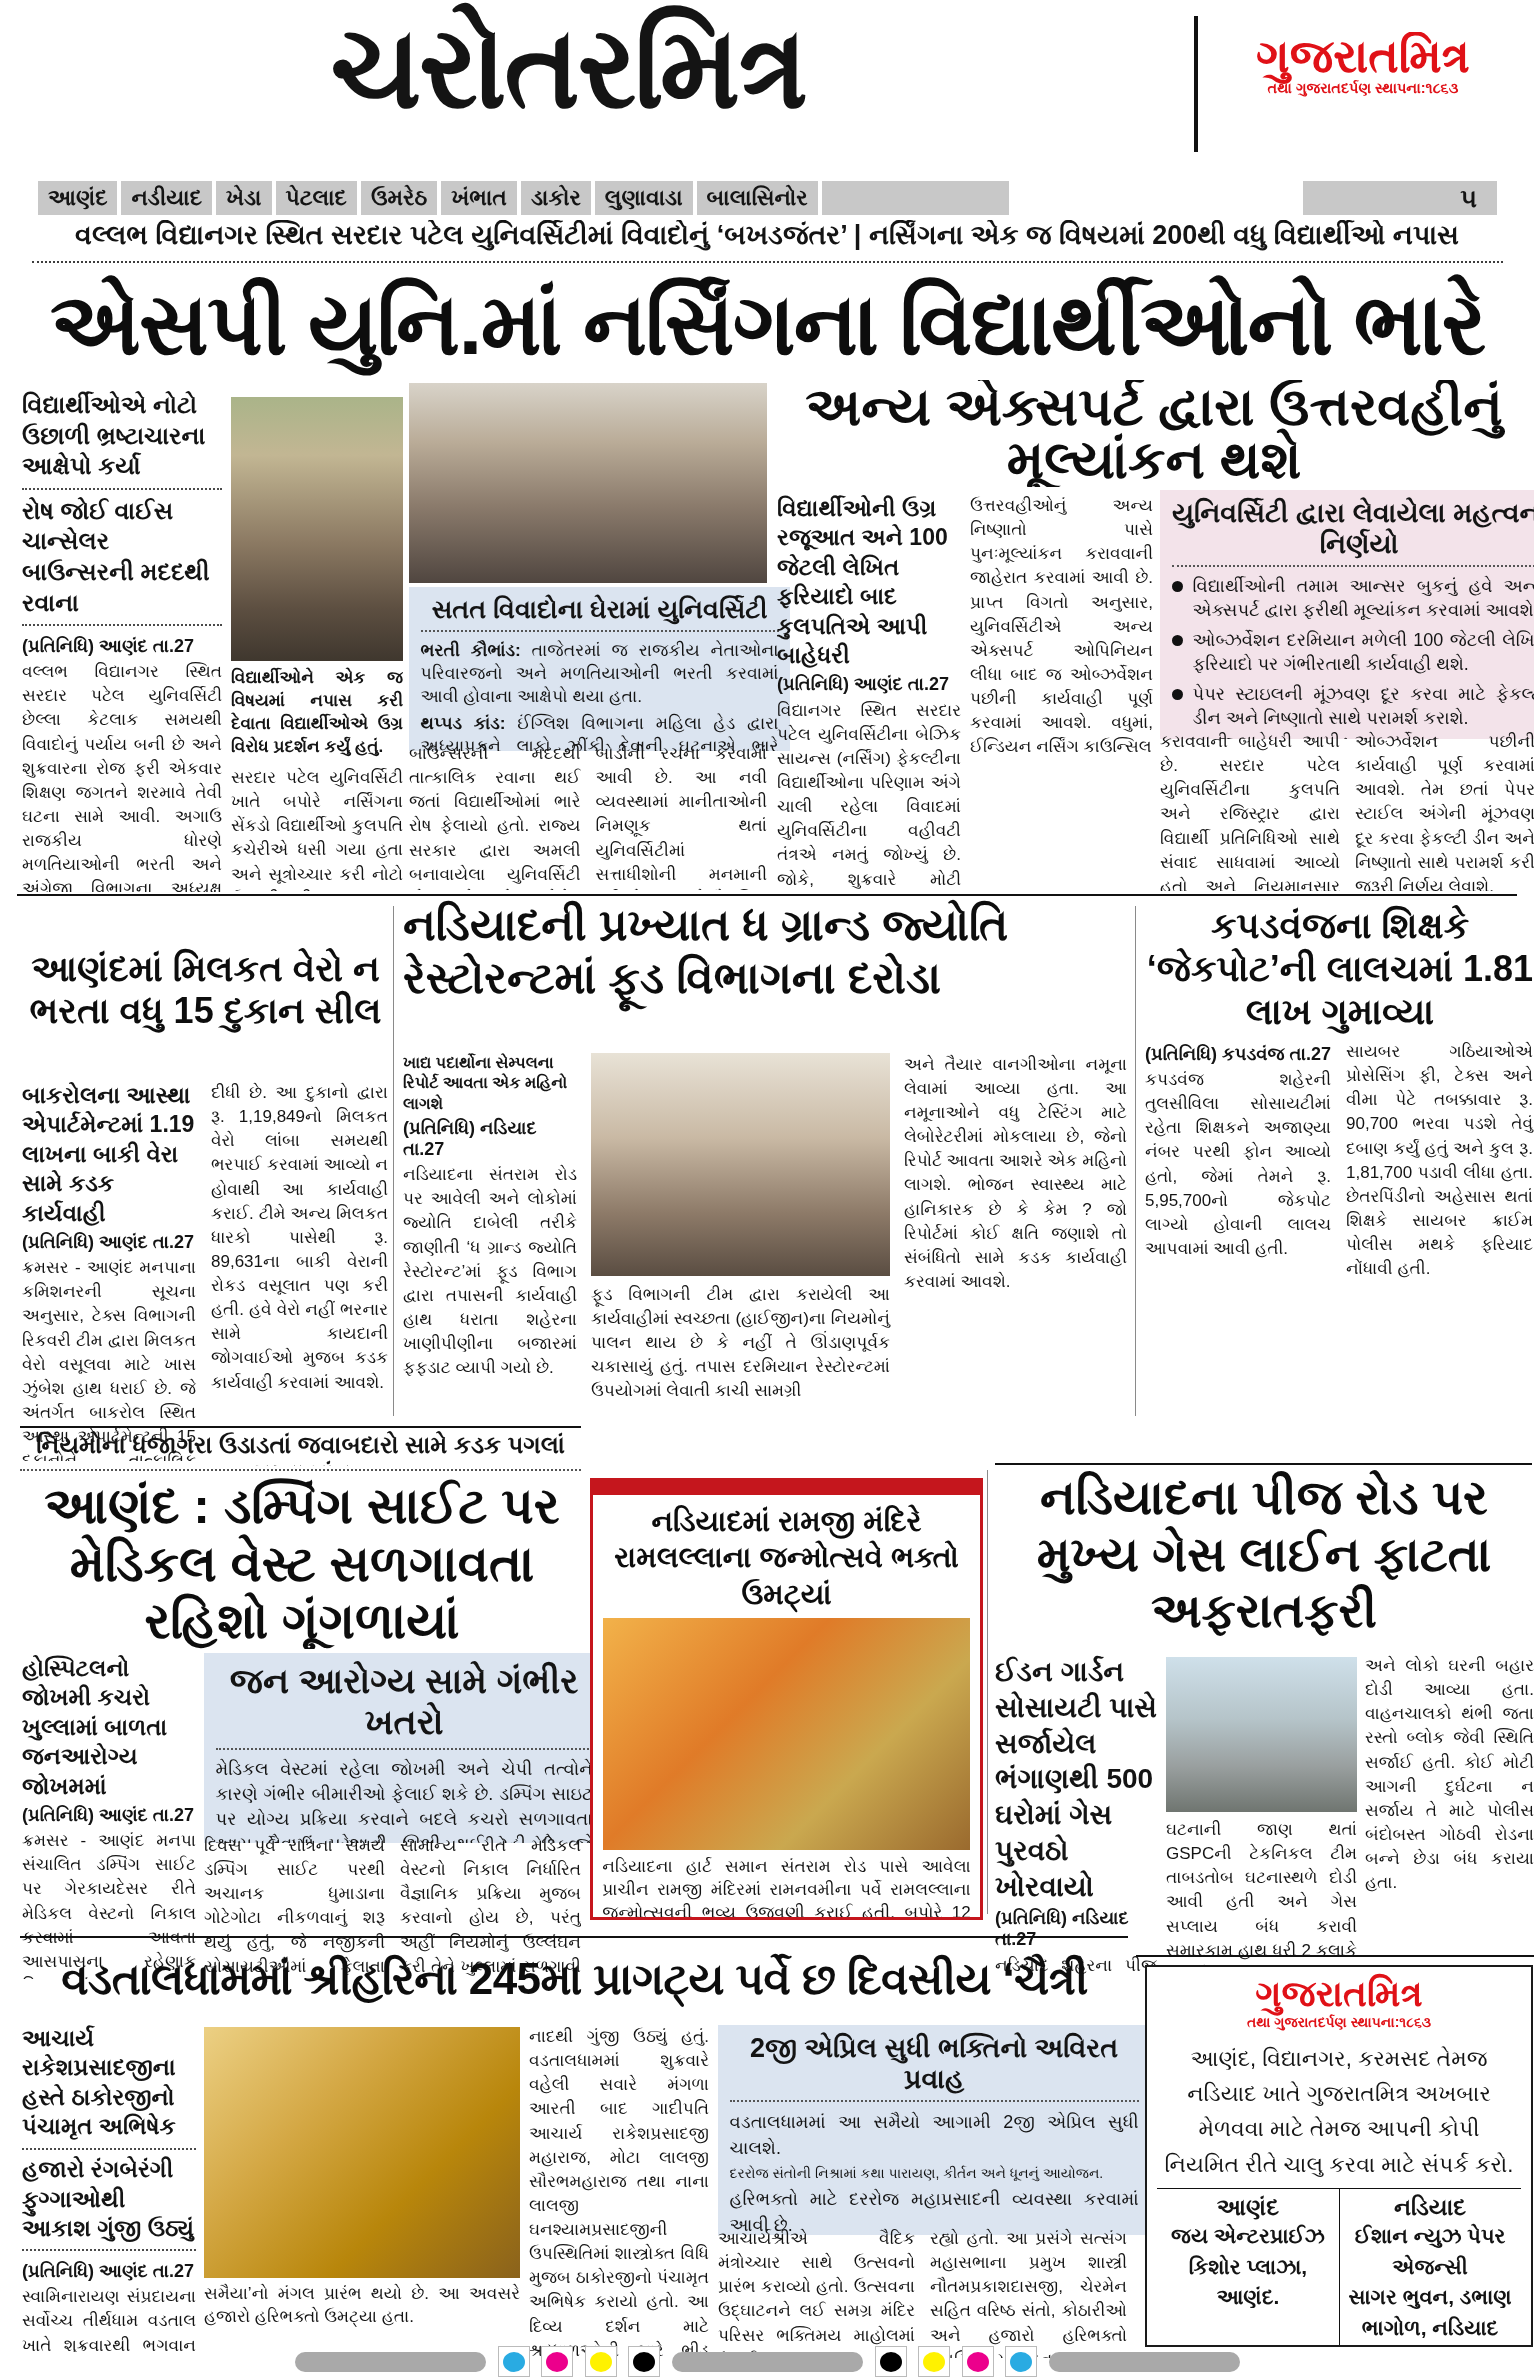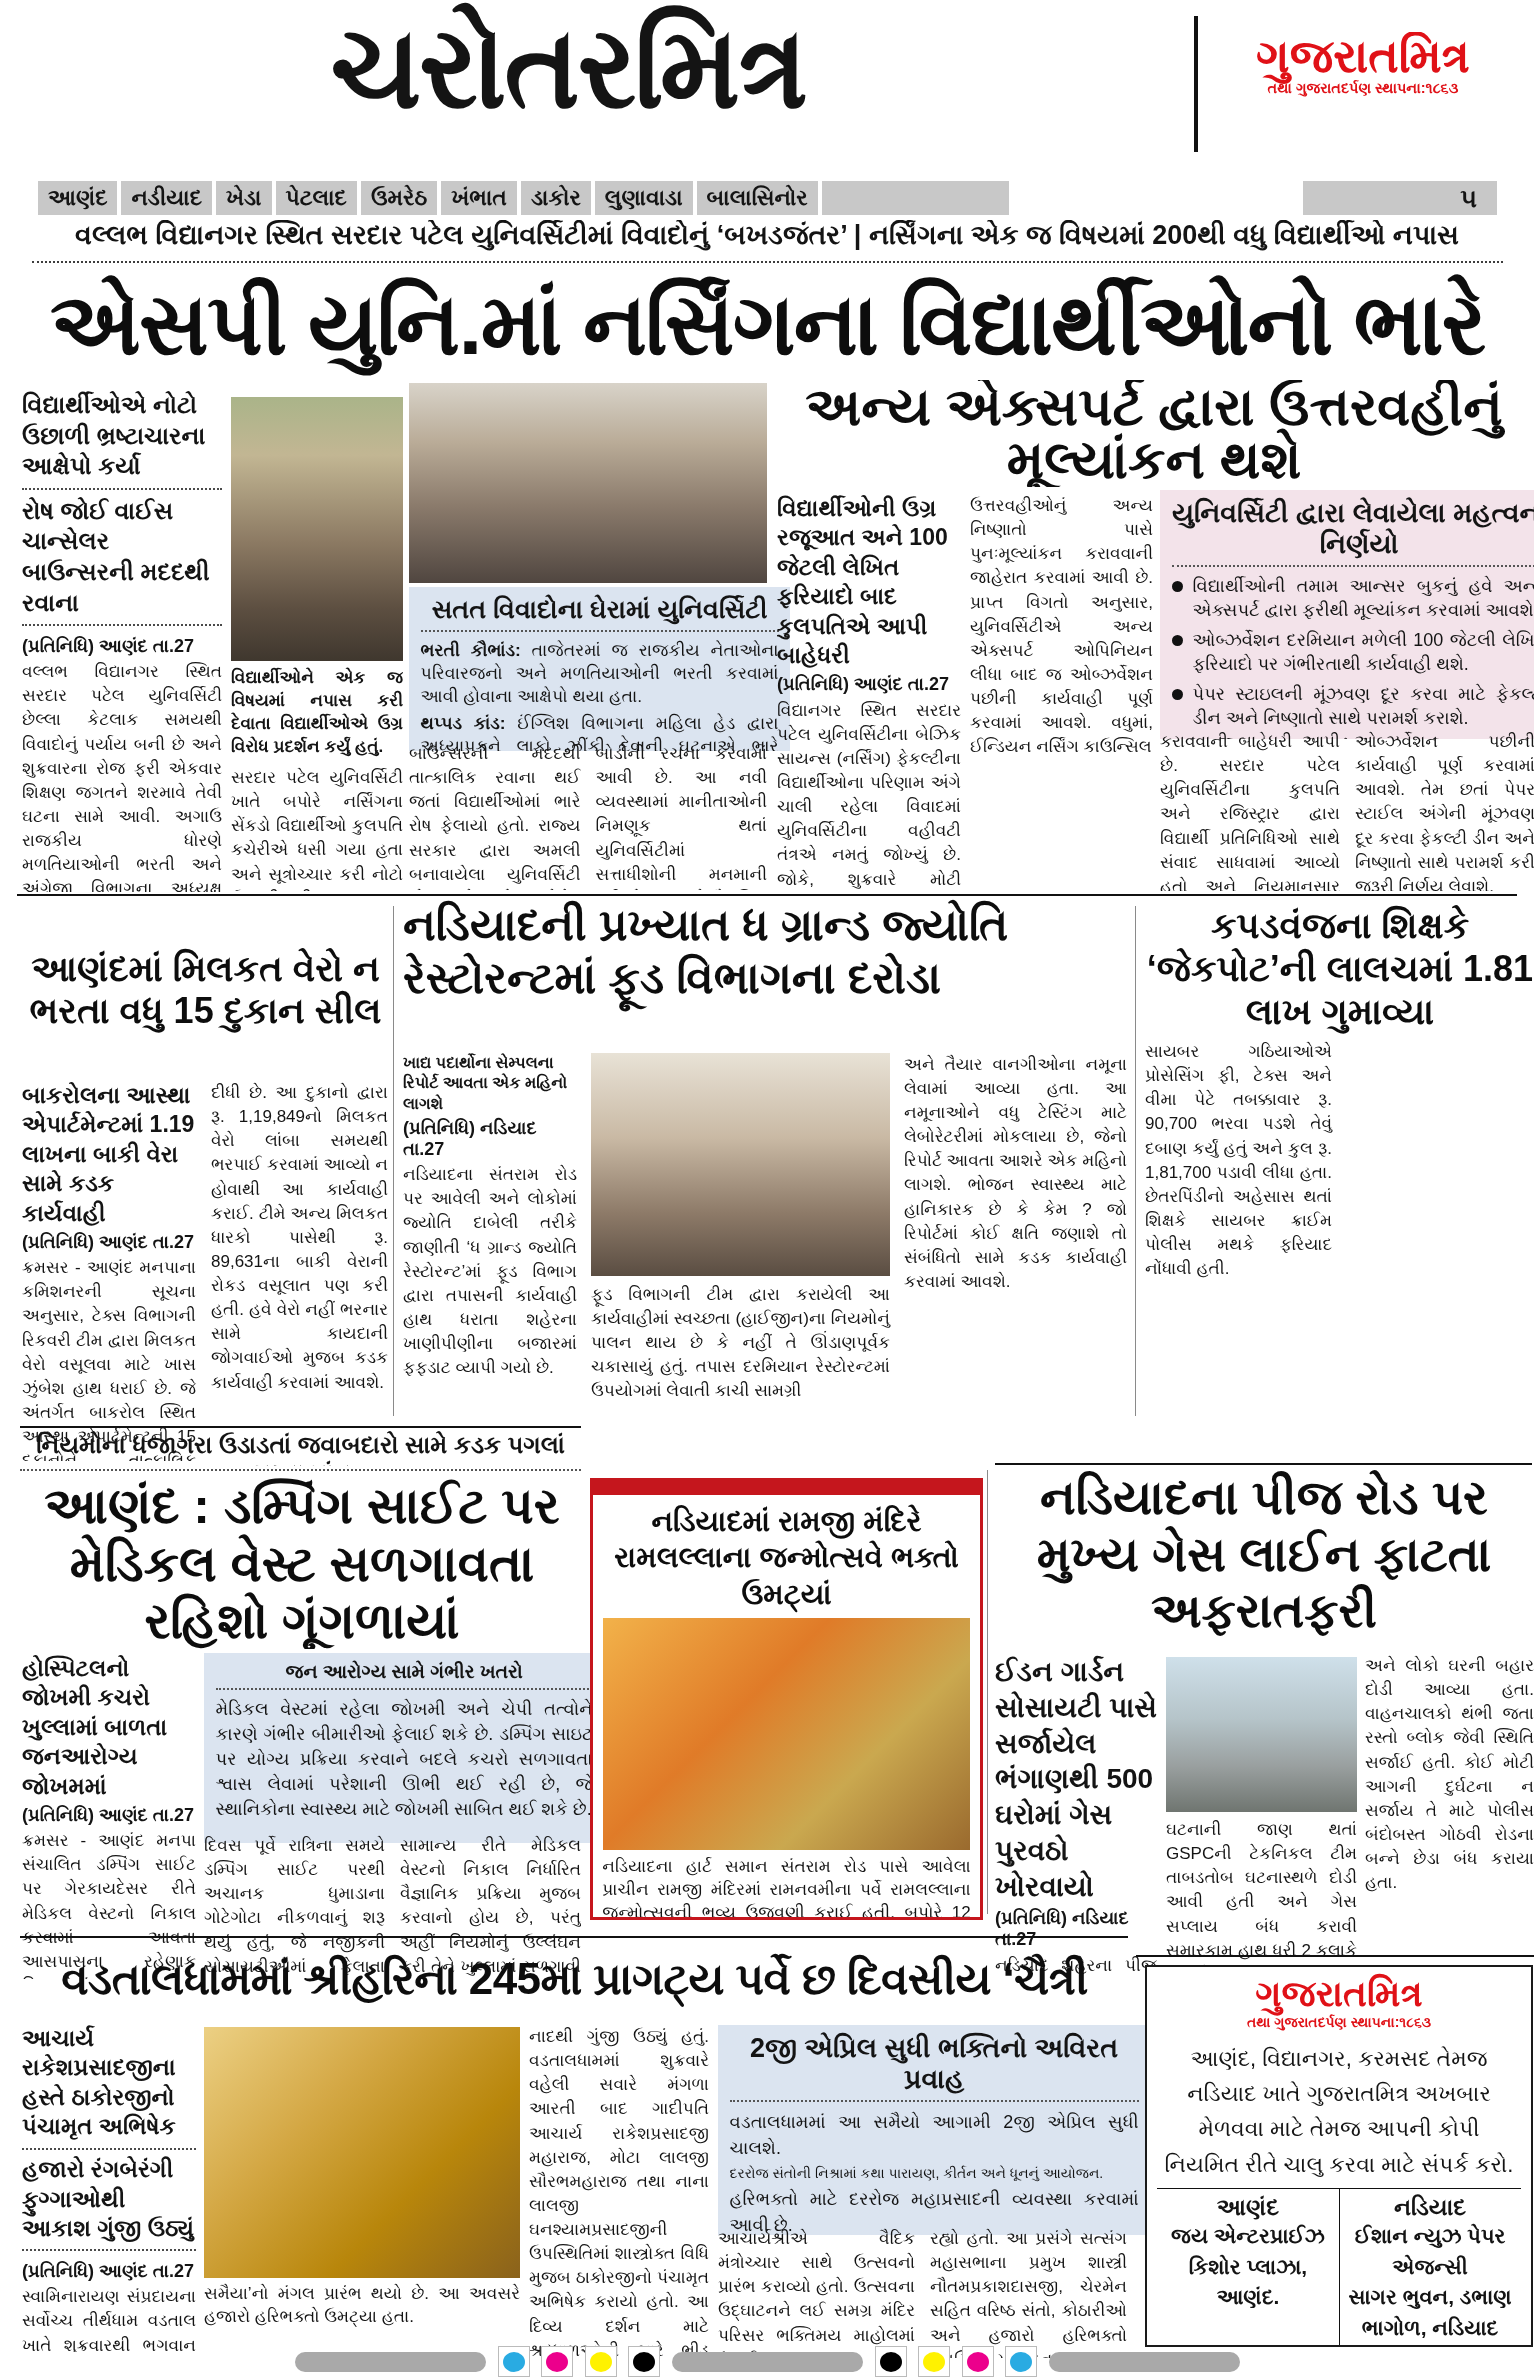--- a/index.html
+++ b/index.html
@@ -195,35 +195,39 @@
       </div>
       <div class="body-txt" style="width:223px;">અને તૈયાર વાનગીઓના નમૂના લેવામાં આવ્યા હતા. આ નમૂનાઓને વધુ ટેસ્ટિંગ માટે લેબોરેટરીમાં મોકલાયા છે, જેનો રિપોર્ટ આવતા આશરે એક મહિનો લાગશે. ભોજન સ્વાસ્થ્ય માટે હાનિકારક છે કે કેમ ? જો રિપોર્ટમાં કોઈ ક્ષતિ જણાશે તો સંબંધિતો સામે કડક કાર્યવાહી કરવામાં આવશે.</div>
     </div>
   </div>
 
   <div class="vr" style="left:1135px;top:906px;height:510px;"></div>
 
   <div class="abs" style="left:1145px;top:904px;width:390px;height:464px;">
     <div class="headline" style="font-size:36px;line-height:1.2;text-align:center;height:128px;">કપડવંજના શિક્ષકે ‘જેકપોટ’ની લાલચમાં 1.81 લાખ ગુમાવ્યા</div>
     <div style="display:flex;gap:15px;margin-top:8px;">
+      <div style="width:186px;">
+        <div class="byline">(પ્રતિનિધિ) કપડવંજ તા.27</div>
+        <div class="body-txt">કપડવંજ શહેરની તુલસીવિલા સોસાયટીમાં રહેતા શિક્ષકને અજાણ્યા નંબર પરથી ફોન આવ્યો હતો, જેમાં તેમને રૂ. 5,95,700નો જેકપોટ લાગ્યો હોવાની લાલચ આપવામાં આવી હતી.</div>
+      </div>
       <div class="body-txt" style="width:187px;">સાયબર ગઠિયાઓએ પ્રોસેસિંગ ફી, ટેક્સ અને વીમા પેટે તબક્કાવાર રૂ. 90,700 ભરવા પડશે તેવું દબાણ કર્યું હતું અને કુલ રૂ. 1,81,700 પડાવી લીધા હતા. છેતરપિંડીનો અહેસાસ થતાં શિક્ષકે સાયબર ક્રાઈમ પોલીસ મથકે ફરિયાદ નોંધાવી હતી.</div>
     </div>
   </div>
 
   <div class="hr" style="left:20px;top:1426px;width:561px;height:1.7px;"></div>
   <div class="abs" style="left:20px;top:1431px;width:561px;height:35px;font-size:24px;font-weight:800;text-align:center;">નિયમોના ધજાગરા ઉડાડતાં જવાબદારો સામે કડક પગલાં ભરવા માંગ</div>
   <div class="abs" style="left:20px;top:1469px;width:561px;border-top:2.3px dotted #555;"></div>
   <div class="abs headline" style="left:22px;top:1478px;width:560px;height:171px;font-size:50px;line-height:1.15;text-align:center;">આણંદ : ડમ્પિંગ સાઈટ પર મેડિકલ વેસ્ટ સળગાવતા રહિશો ગૂંગળાયાં</div>
   <div class="abs" style="left:22px;top:1654px;width:174px;height:325px;">
     <div class="deck" style="font-size:23px;">હોસ્પિટલનો જોખમી કચરો ખુલ્લામાં બાળતા જનઆરોગ્ય જોખમમાં</div>
     <div class="byline">(પ્રતિનિધિ) આણંદ તા.27</div>
     <div class="body-txt">ક્રમસર - આણંદ મનપા સંચાલિત ડમ્પિંગ સાઈટ પર ગેરકાયદેસર રીતે મેડિકલ વેસ્ટનો નિકાલ કરવામાં આવતા આસપાસના રહેણાક વિસ્તારોમાં ઝેરી ધુમાડો ફેલાયો હતો. આ ધુમાડાને કારણે સ્થાનિકોમાં ગૂંગળામણની અસર વર્તાતા ભારે હોબાળો મચ્યો છે. પ્રાપ્ત વિગતો અનુસાર, બે</div>
   </div>
   <div class="abs infobox blue" style="left:204px;top:1653px;width:377px;height:174px;">
-    <div class="bx-title" style="font-size:19px;">જન આરોગ્ય સામે ગંભીર ખતરો</div>
+    <div class="bx-title" style="font-size:35px;">જન આરોગ્ય સામે ગંભીર ખતરો</div>
     <div class="bx-dot"></div>
     <div style="font-size:18px;line-height:1.4;text-align:justify;">મેડિકલ વેસ્ટમાં રહેલા જોખમી અને ચેપી તત્વોને કારણે ગંભીર બીમારીઓ ફેલાઈ શકે છે. ડમ્પિંગ સાઇટ પર યોગ્ય પ્રક્રિયા કરવાને બદલે કચરો સળગાવતા શ્વાસ લેવામાં પરેશાની ઊભી થઈ રહી છે, જે સ્થાનિકોના સ્વાસ્થ્ય માટે જોખમી સાબિત થઈ શકે છે.</div>
   </div>
   <div class="abs cols2" style="left:204px;top:1834px;width:377px;height:145px;">
     <div class="body-txt">દિવસ પૂર્વે રાત્રિના સમયે ડમ્પિંગ સાઈટ પરથી અચાનક ધુમાડાના ગોટેગોટા નીકળવાનું શરૂ થયું હતું, જે નજીકની સોસાયટીઓમાં ફેલાતા લોકોને શ્વાસ લેવામાં તકલીફ પડી હતી. સ્થાનિક રહીશોએ તપાસ કરતાં ચોંકાવનારો ઘટસ્ફોટ થયો કે, ખાનગી હોસ્પિટલના સંચાલકો દ્વારા મોટા જથ્થામાં મેડિકલ વેસ્ટ અહીં ઠાલવી સળગાવાઈ રહ્યો હતો.</div>
     <div class="body-txt">સામાન્ય રીતે મેડિકલ વેસ્ટનો નિકાલ નિર્ધારિત વૈજ્ઞાનિક પ્રક્રિયા મુજબ કરવાનો હોય છે, પરંતુ અહીં નિયમોનું ઉલ્લંઘન કરી તેને ખુલ્લામાં સળગાવી દેવાતા ગંભીર પ્રદૂષણ અને દુર્ગંધ સાથે રોગચાળો વકરવાની આશંકા સેવાઈ રહી છે. આ ઘટનાથી રોષે ભરાયેલા સ્થાનિકોએ જન આરોગ્ય સાથે ચેડાં કરનારાઓ વિરુદ્ધ કડક પગલાં ભરવા રજૂઆત કરી છે.</div>
   </div>
 
   <div class="abs redbox" style="left:590px;top:1478px;width:387px;height:436px;">
     <div class="redbar"></div>

